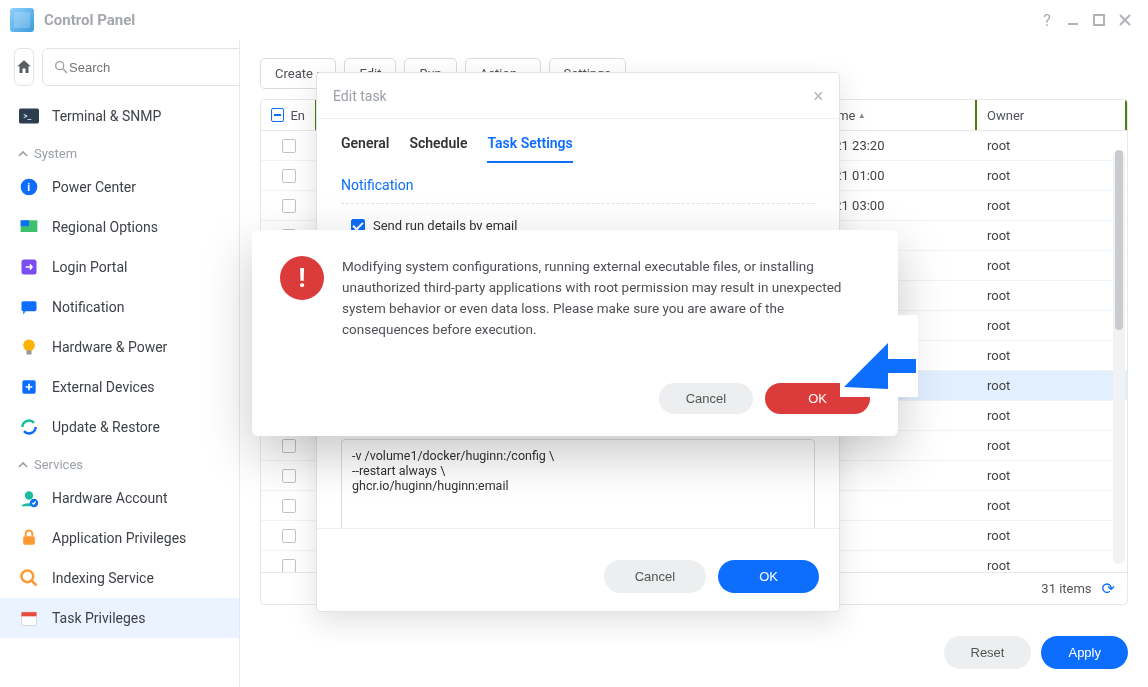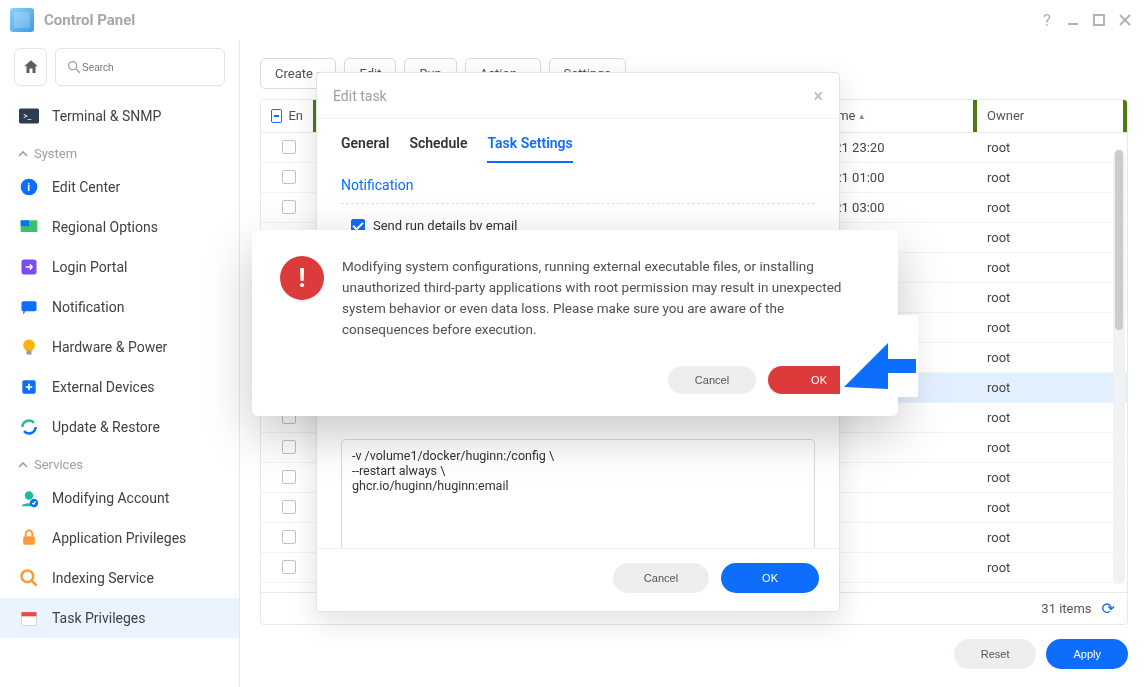--- a/index.html
+++ b/index.html
@@ -45,21 +45,21 @@
   }
   .side-top { display:flex; align-items:center; gap:8px; padding:0 14px 10px 14px; }
   .home-btn {
     width:38px; height:38px; border:1px solid #e1e3e6; border-radius:6px;
     display:flex; align-items:center; justify-content:center;
   }
   .search-wrap {
     flex:1; border:1px solid #e1e3e6; border-radius:6px; height:38px;
     display:flex; align-items:center; padding:0 10px; color:#a0a3a7;
   }
-  .search-wrap input { border:none; outline:none; font-size:10px; flex:1; color:#6d28d9; }
+  .search-wrap input { border:none; outline:none; font-size:13px; flex:1; color:#6d28d9; }
   .section-head {
     display:flex; align-items:center; gap:6px;
     padding: 10px 18px 6px 18px; color:#9aa0a6; font-size:13px;
   }
   .nav-item {
     display:flex; align-items:center; gap:12px;
     padding: 9px 18px; font-size:14px; color:#3e4247; cursor:pointer;
     border-radius: 0;
   }
   .nav-item.active { background:#eaf3ff; }
@@ -75,34 +75,34 @@
   .tbtn .caret { font-size:9px; color:#777; }
   .table-wrap { flex:1; border:1px solid #e6e8ea; border-radius:4px; overflow:hidden; display:flex; flex-direction:column; position:relative; }
   .thead {
     display:flex; border-bottom:1px solid #e6e8ea; background:#fff;
     font-size:13px; color:#505459; height:34px; align-items:center;
   }
   .th, .td { padding:0 10px; display:flex; align-items:center; }
   .col-en { width:56px; justify-content:center; }
   .col-nrt { width:200px; }
   .col-own { flex:1; }
-  .th { border-right:4px solid #4d7c0f; height:100%; }
+  .th { border-right:2px solid #4d7c0f; height:100%; }
   .tbody { overflow-y:auto; }
   .trow { display:flex; height:30px; border-bottom:1px solid #f2f3f4; font-size:13px; color:#444; }
   .trow.sel { background:#e2efff; }
   .cb { width:14px; height:14px; border:1.5px solid #bfc3c7; border-radius:2px; }
   .cb.checked { border-color:#0d6efd; background:#0d6efd; position:relative; }
   .cb.checked::after{content:""; position:absolute; left:3px; top:0px; width:4px; height:8px; border:2px solid #fff; border-top:none; border-left:none; transform:rotate(45deg);}
   .cb.mixed { border-color:#0d6efd; position:relative;}
   .cb.mixed::after{content:""; position:absolute; left:2px; right:2px; top:5px; height:2px; background:#0d6efd;}
   .table-bar { display:flex; align-items:center; justify-content:flex-end; gap:10px; padding:6px 12px; border-top:1px solid #e6e8ea; color:#555; font-size:13px;}
   .refresh { color:#0d6efd; font-size:16px; }
   .footer { display:flex; justify-content:flex-end; gap:10px; padding:14px 0 18px 0; }
   .btn {
-    border-radius:6px; padding:8px 26px; font-size:11px; border:1px solid transparent; cursor:pointer;
+    border-radius:6px; padding:8px 26px; font-size:13px; border:1px solid transparent; cursor:pointer;margin-top:17px;
   }
   .btn.gray { background:#eceeef; color:#555; }
   .btn.blue { background:#0d6efd; color:#fff; }
   .btn.red  { background:#dc3b3b; color:#fff; }
   .btn.pill { border-radius: 20px; }
   
   .fake-scroll { position:absolute; right:2px; top:50px; bottom:40px; width:12px; background:#f1f2f3; border-radius:6px;}
   .fake-scroll .thumb{ position:absolute; left:2px; right:2px; top:0; height:180px; background:#c9ccce; border-radius:6px;}
   
   .modal-under {
@@ -210,21 +210,21 @@
       <span>System</span>
     </div>
 
     <div class="nav-item">
       <span class="nav-icon">
           <svg viewBox="0 0 24 24">
             <circle cx="12" cy="12" r="10" fill="#0d6efd"></circle>
             <text x="10" y="17" fill="#fff" font-size="13" font-weight="700">i</text>
           </svg>
         </span>
-      <span>Edit Center</span>
+      <span>Power Center</span>
     </div>
     <div class="nav-item">
       <span class="nav-icon">
           <svg viewBox="0 0 24 24">
             <rect x="2" y="4" width="20" height="14" fill="#3cc06e"></rect>
             <rect x="2" y="4" width="10" height="7" fill="#0d6efd"></rect>
           </svg>
         </span>
       <span>Regional Options</span>
     </div>
@@ -282,21 +282,21 @@
     </div>
     <div class="nav-item">
       <span class="nav-icon">
           <svg viewBox="0 0 24 24">
             <circle cx="12" cy="9" r="5" fill="#1abc9c"></circle>
             <path d="M3 22c1-5 17-5 18 0" fill="#1abc9c"></path>
             <circle cx="18" cy="18" r="5" fill="#0d6efd"></circle>
             <path d="M16 18l1.5 1.5L20 16" stroke="#fff" stroke-width="1.6" fill="none"></path>
           </svg>
         </span>
-      <span>Modifying Account</span>
+      <span>Hardware Account</span>
     </div>
     <div class="nav-item">
       <span class="nav-icon">
           <svg viewBox="0 0 24 24">
             <rect x="5" y="10" width="14" height="10" rx="2" fill="#ff9933"></rect>
             <path d="M8 10V7a4 4 0 0 1 8 0v3" fill="none" stroke="#ff9933" stroke-width="2.4"></path>
           </svg>
         </span>
       <span>Application Privileges</span>
     </div>

